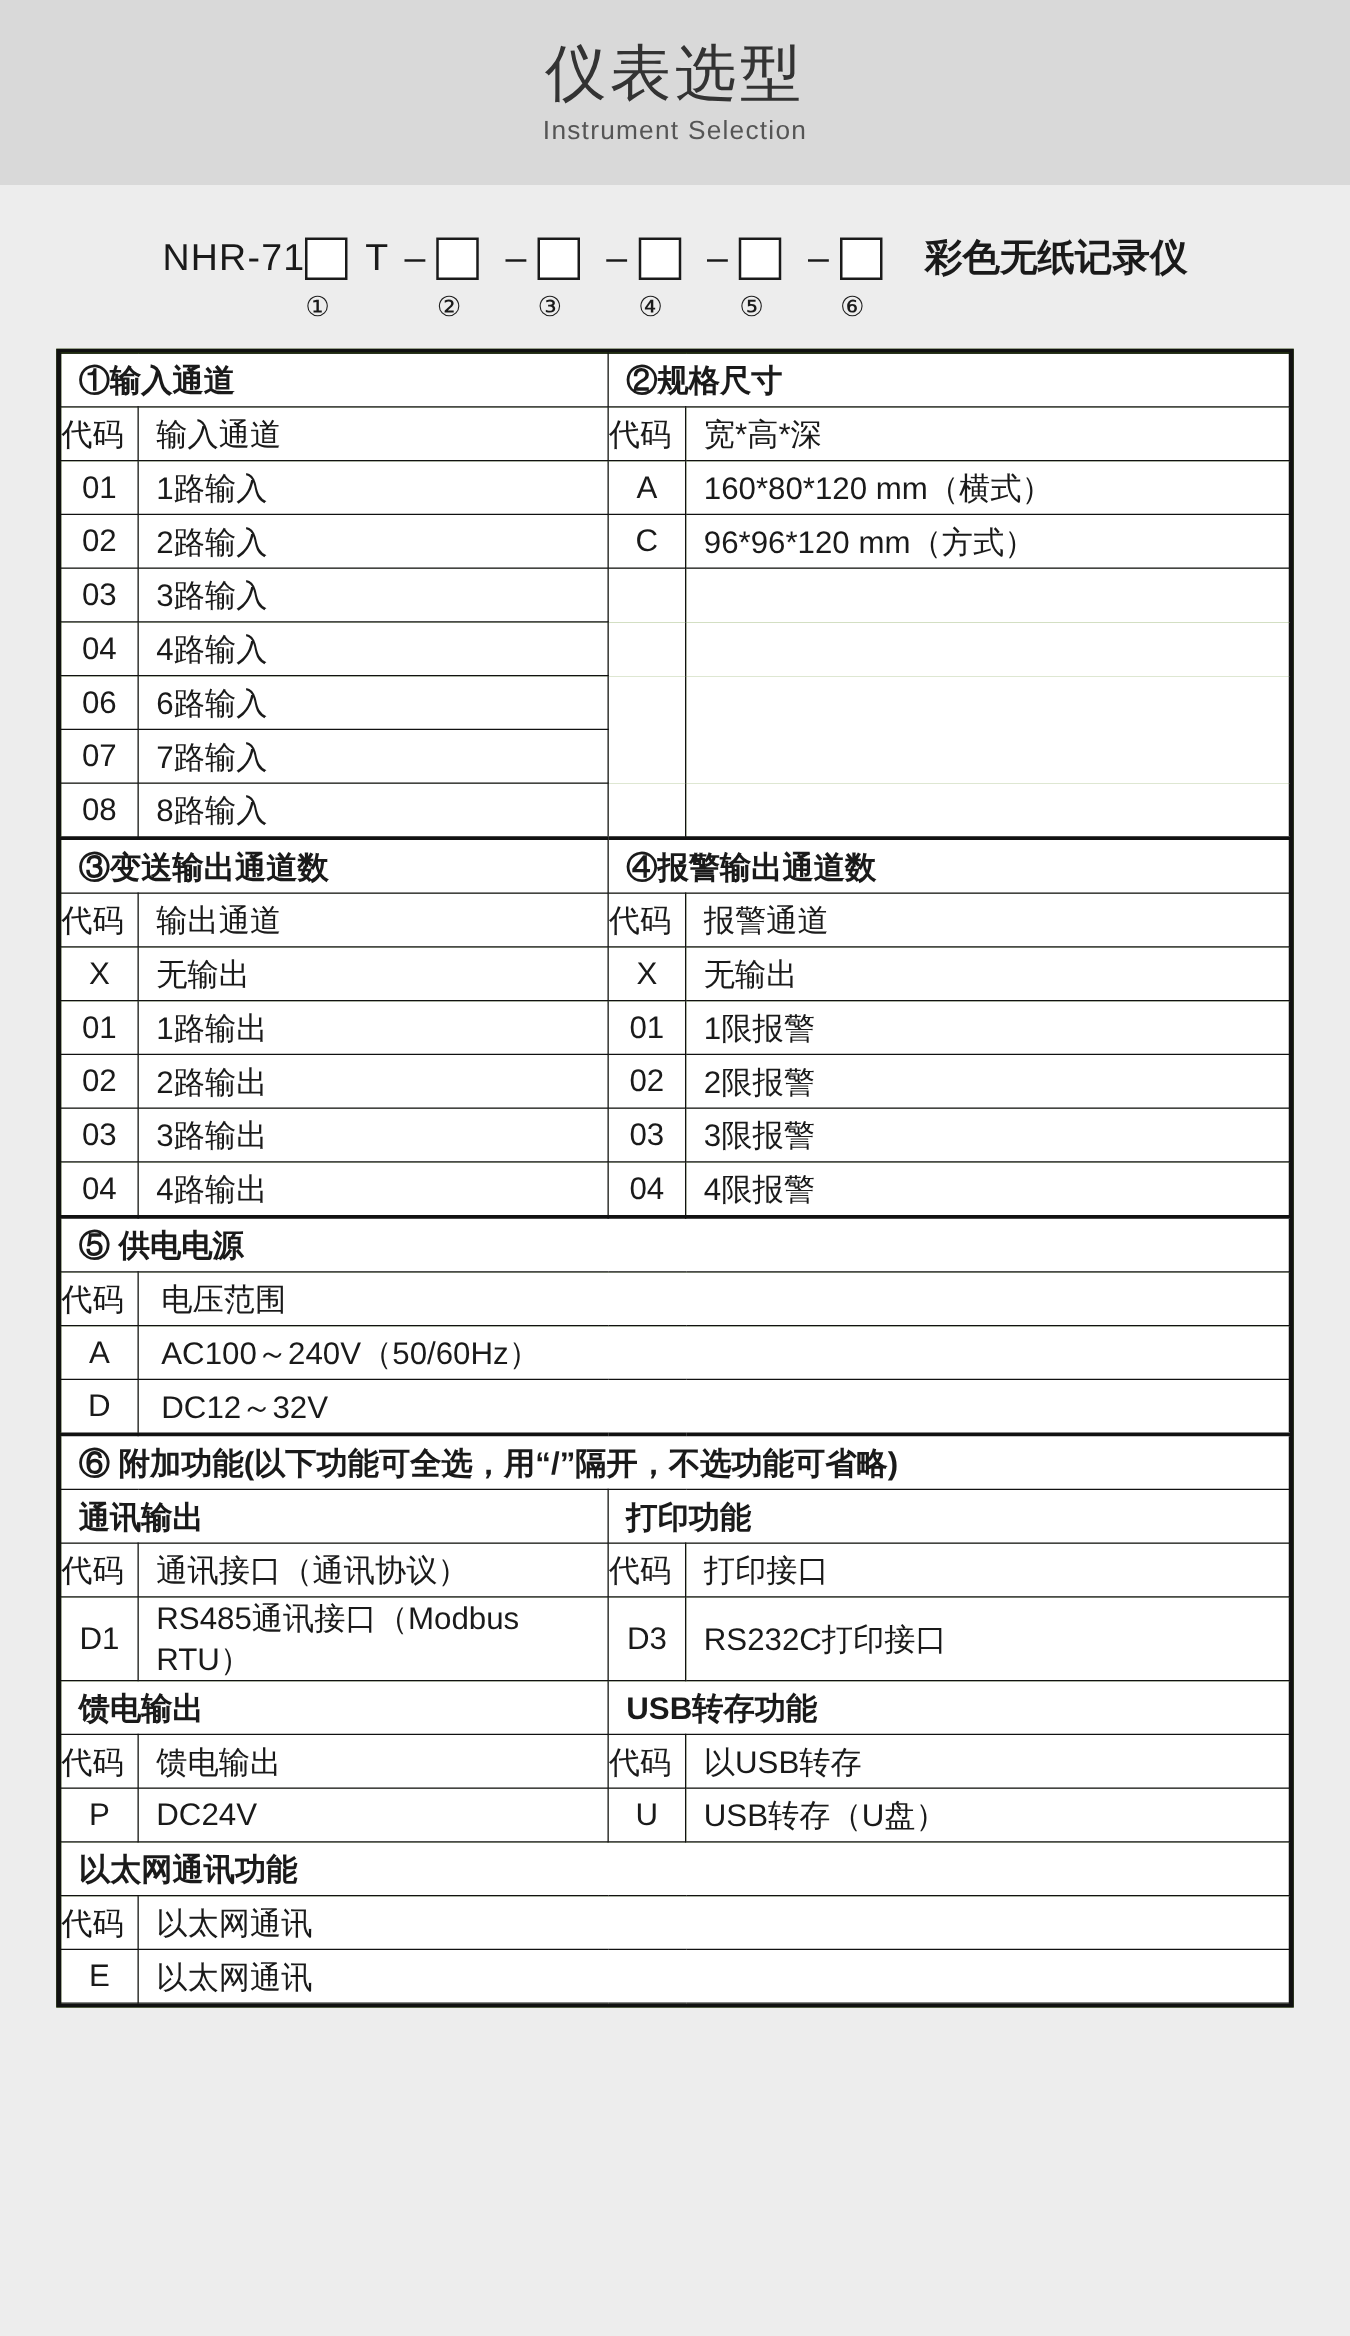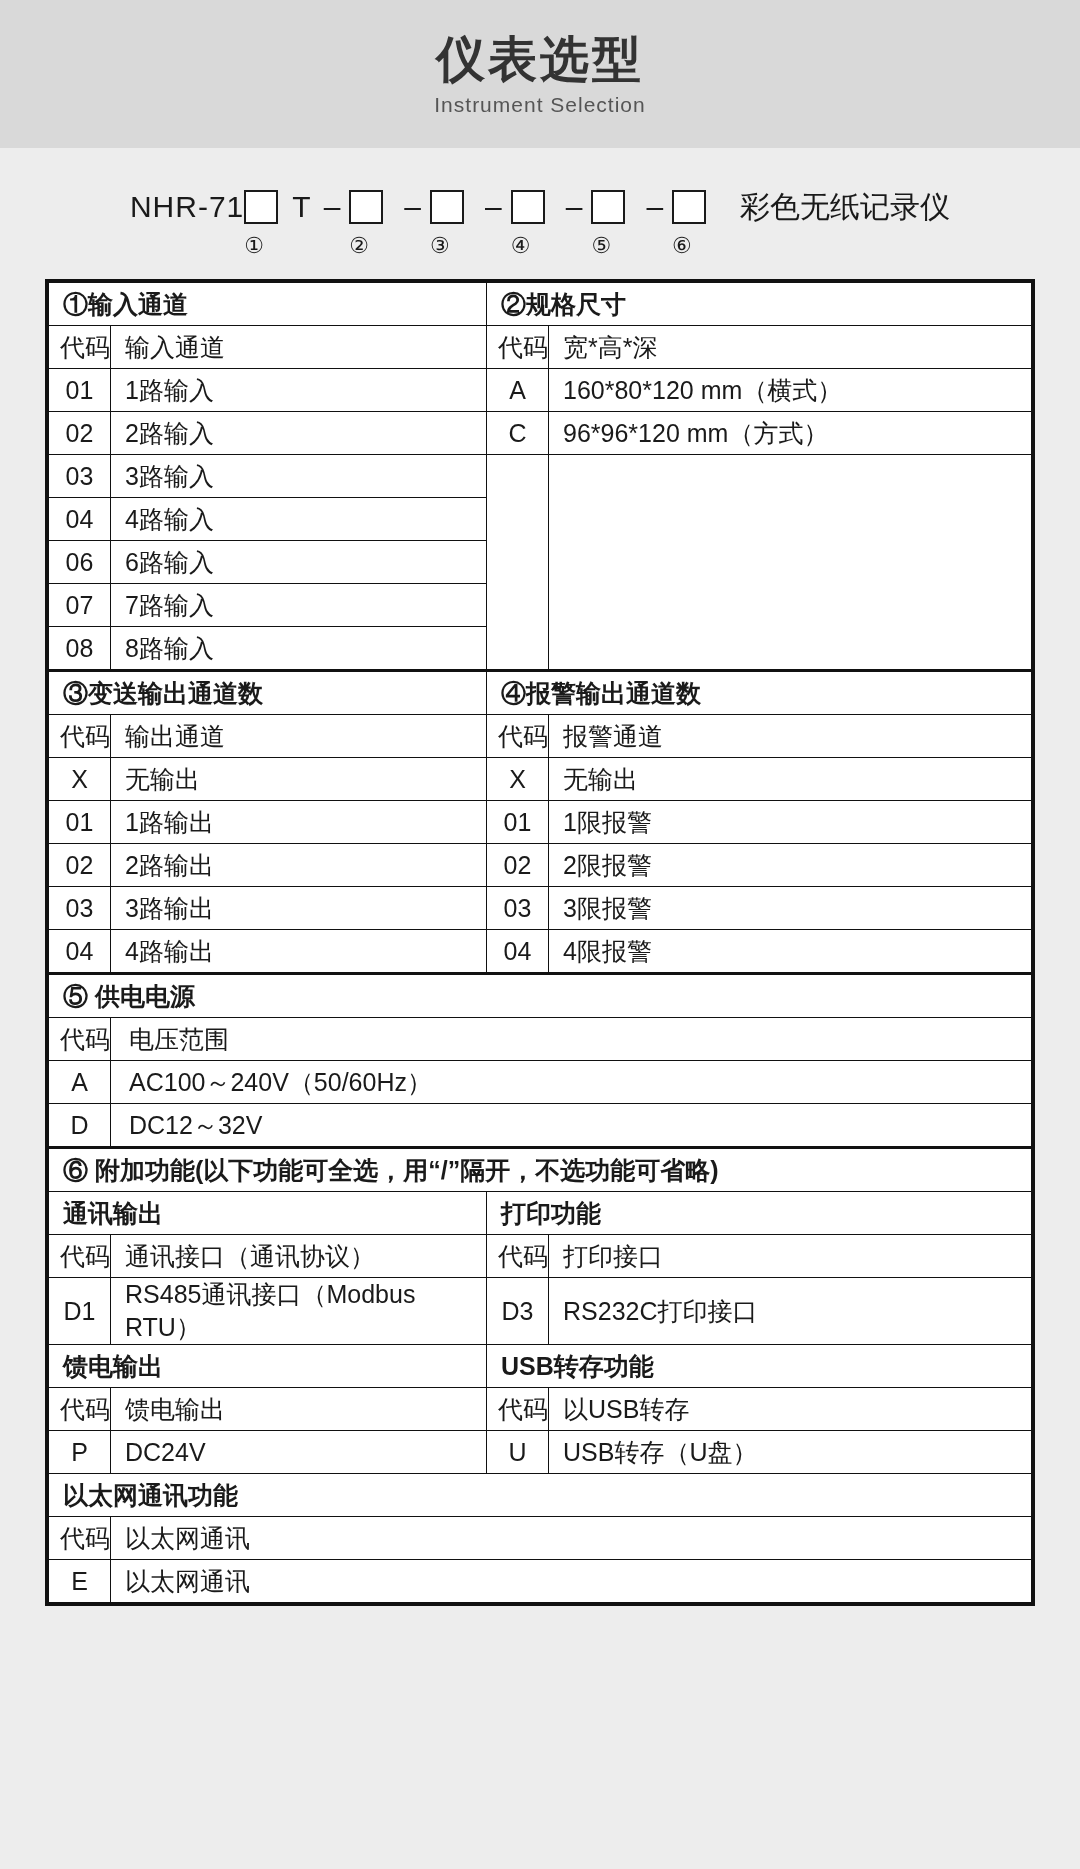--- a/index.html
+++ b/index.html
@@ -22,21 +22,21 @@
   .header {
     background: #d9d9d9;
     height: 148px;
     display: flex;
     flex-direction: column;
     align-items: center;
     justify-content: center;
   }
   .header-title {
     font-size: 49px;
-    font-weight: bold;
+    font-weight: normal;
     letter-spacing: 3px;
     color: #333333;
     line-height: 1.15;
   }
   .header-sub {
     margin-top: 6px;
     font-size: 21px;
     color: #555555;
     letter-spacing: 1px;
   }
@@ -91,20 +91,21 @@
     font-size: 30px;
     padding-left: 2px;
     padding-right: 4px;
     line-height: 34px;
   }
   .model-name {
     font-size: 30px;
     padding-left: 22px;
     line-height: 34px;
     white-space: nowrap;
+    font-weight: bold;
   }
 
   
   .tbl-wrap {
     margin: 22px 45px 0 45px;
     border: 3px solid #111;
     background: #4d7c0f;
   }
   table.sel {
     border-collapse: collapse;
@@ -123,21 +124,21 @@
     font-weight: bold;
     font-size: 27px;
     padding-left: 14px !important;
     height: 48px;
   }
   .code-cell {
     text-align: center;
     width: 62px;
   }
   .code-hdr {
-    text-align: right;
+    text-align: left;
     font-size: 25px;
     margin-left: 33px;
   }
   .desc-cell {
     padding-left: 14px !important;
   }
   .no-top { border-top: 0 !important; }
   .no-bottom { border-bottom: 0 !important; }
   .blank-cell { background: #fff; }
   .row-tall td { height: 46px; }

